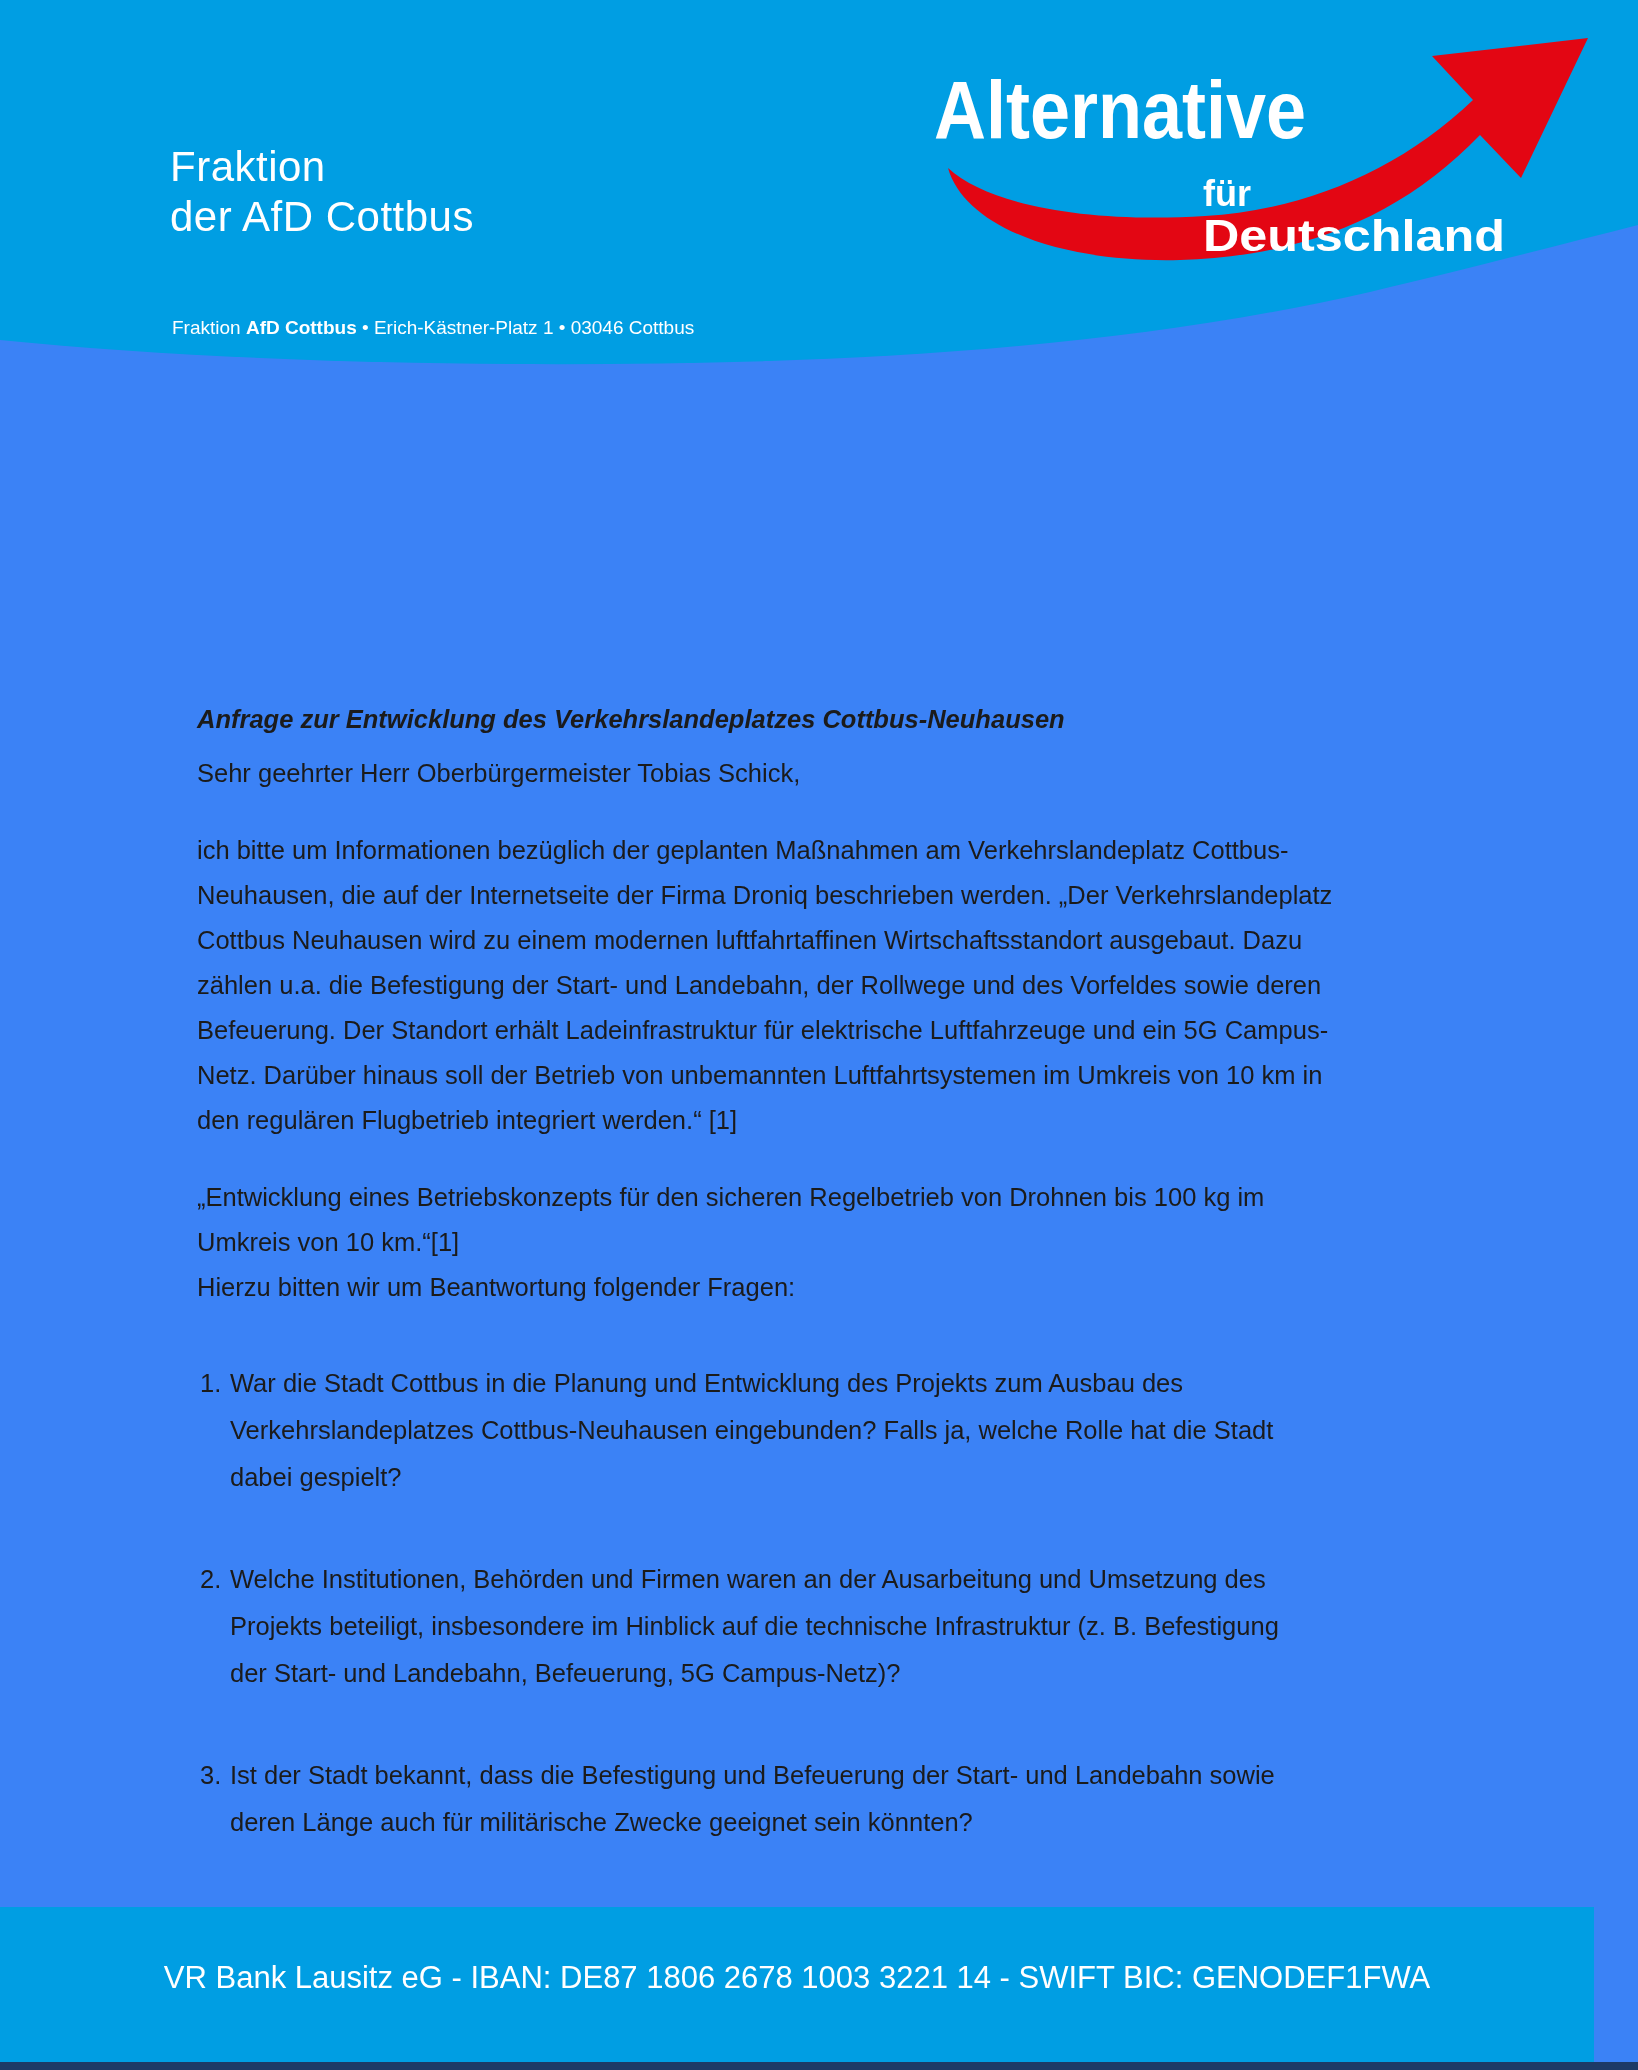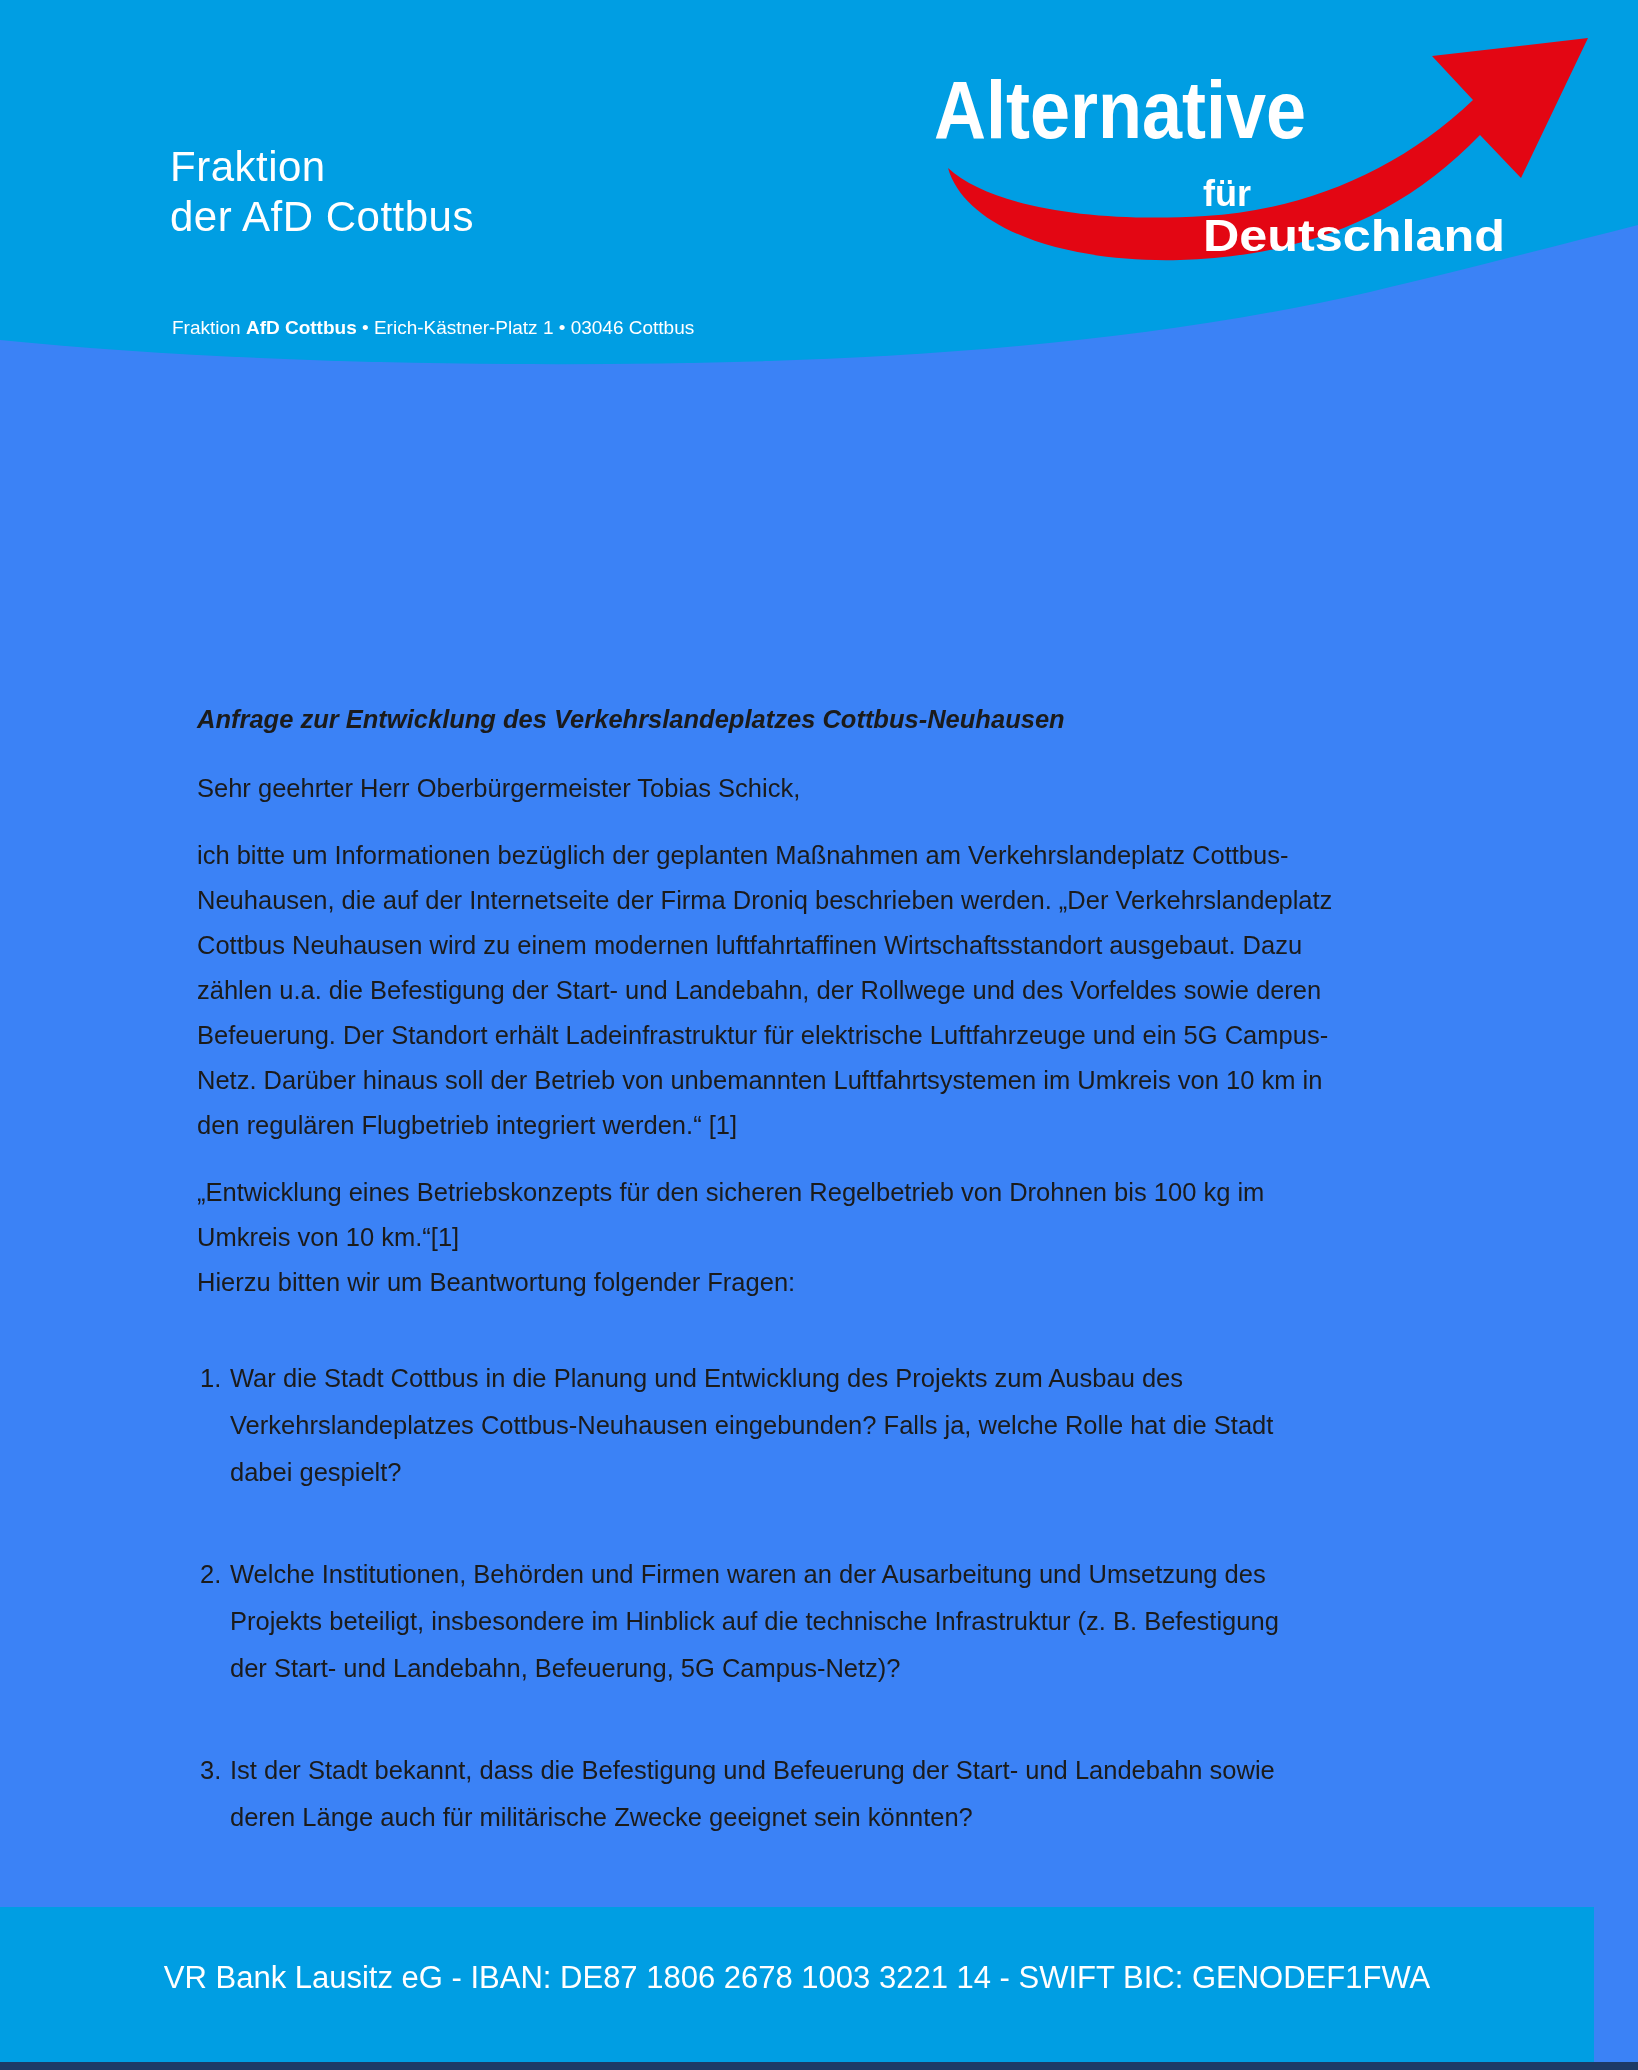--- a/index.html
+++ b/index.html
@@ -24,22 +24,22 @@
   }
   .address-line span{white-space:pre;}
   .address-bold{font-weight:700;}
   .logo-svg{position:absolute;top:20px;left:920px;display:block;}
   
   .content{
     position:absolute;left:197px;top:697px;width:1320px;
     font-size:25.5px;line-height:45px;
   }
   .subject{font-weight:700;margin:0 0 0 0;font-style:italic;}
-  .salutation{margin-top:24px;}
-  .para{margin-top:22px;white-space:pre-line;}
+  .salutation{margin-top:9px;}
+  .para{margin-top:32px;white-space:pre-line;}
   .q-intro{margin-top:0;}
   .q-list{margin-top:50px;}
   .q-item{display:flex;margin-top:55px;line-height:47px;}
   .q-item:first-child{margin-top:0;}
   .q-num{width:30px;flex:0 0 30px;margin-left:3px;}
   .q-text{white-space:pre-line;}
   
   .footer-band{
     position:absolute;left:0;top:1907px;width:1594px;height:163px;
     background:#009ee3;

